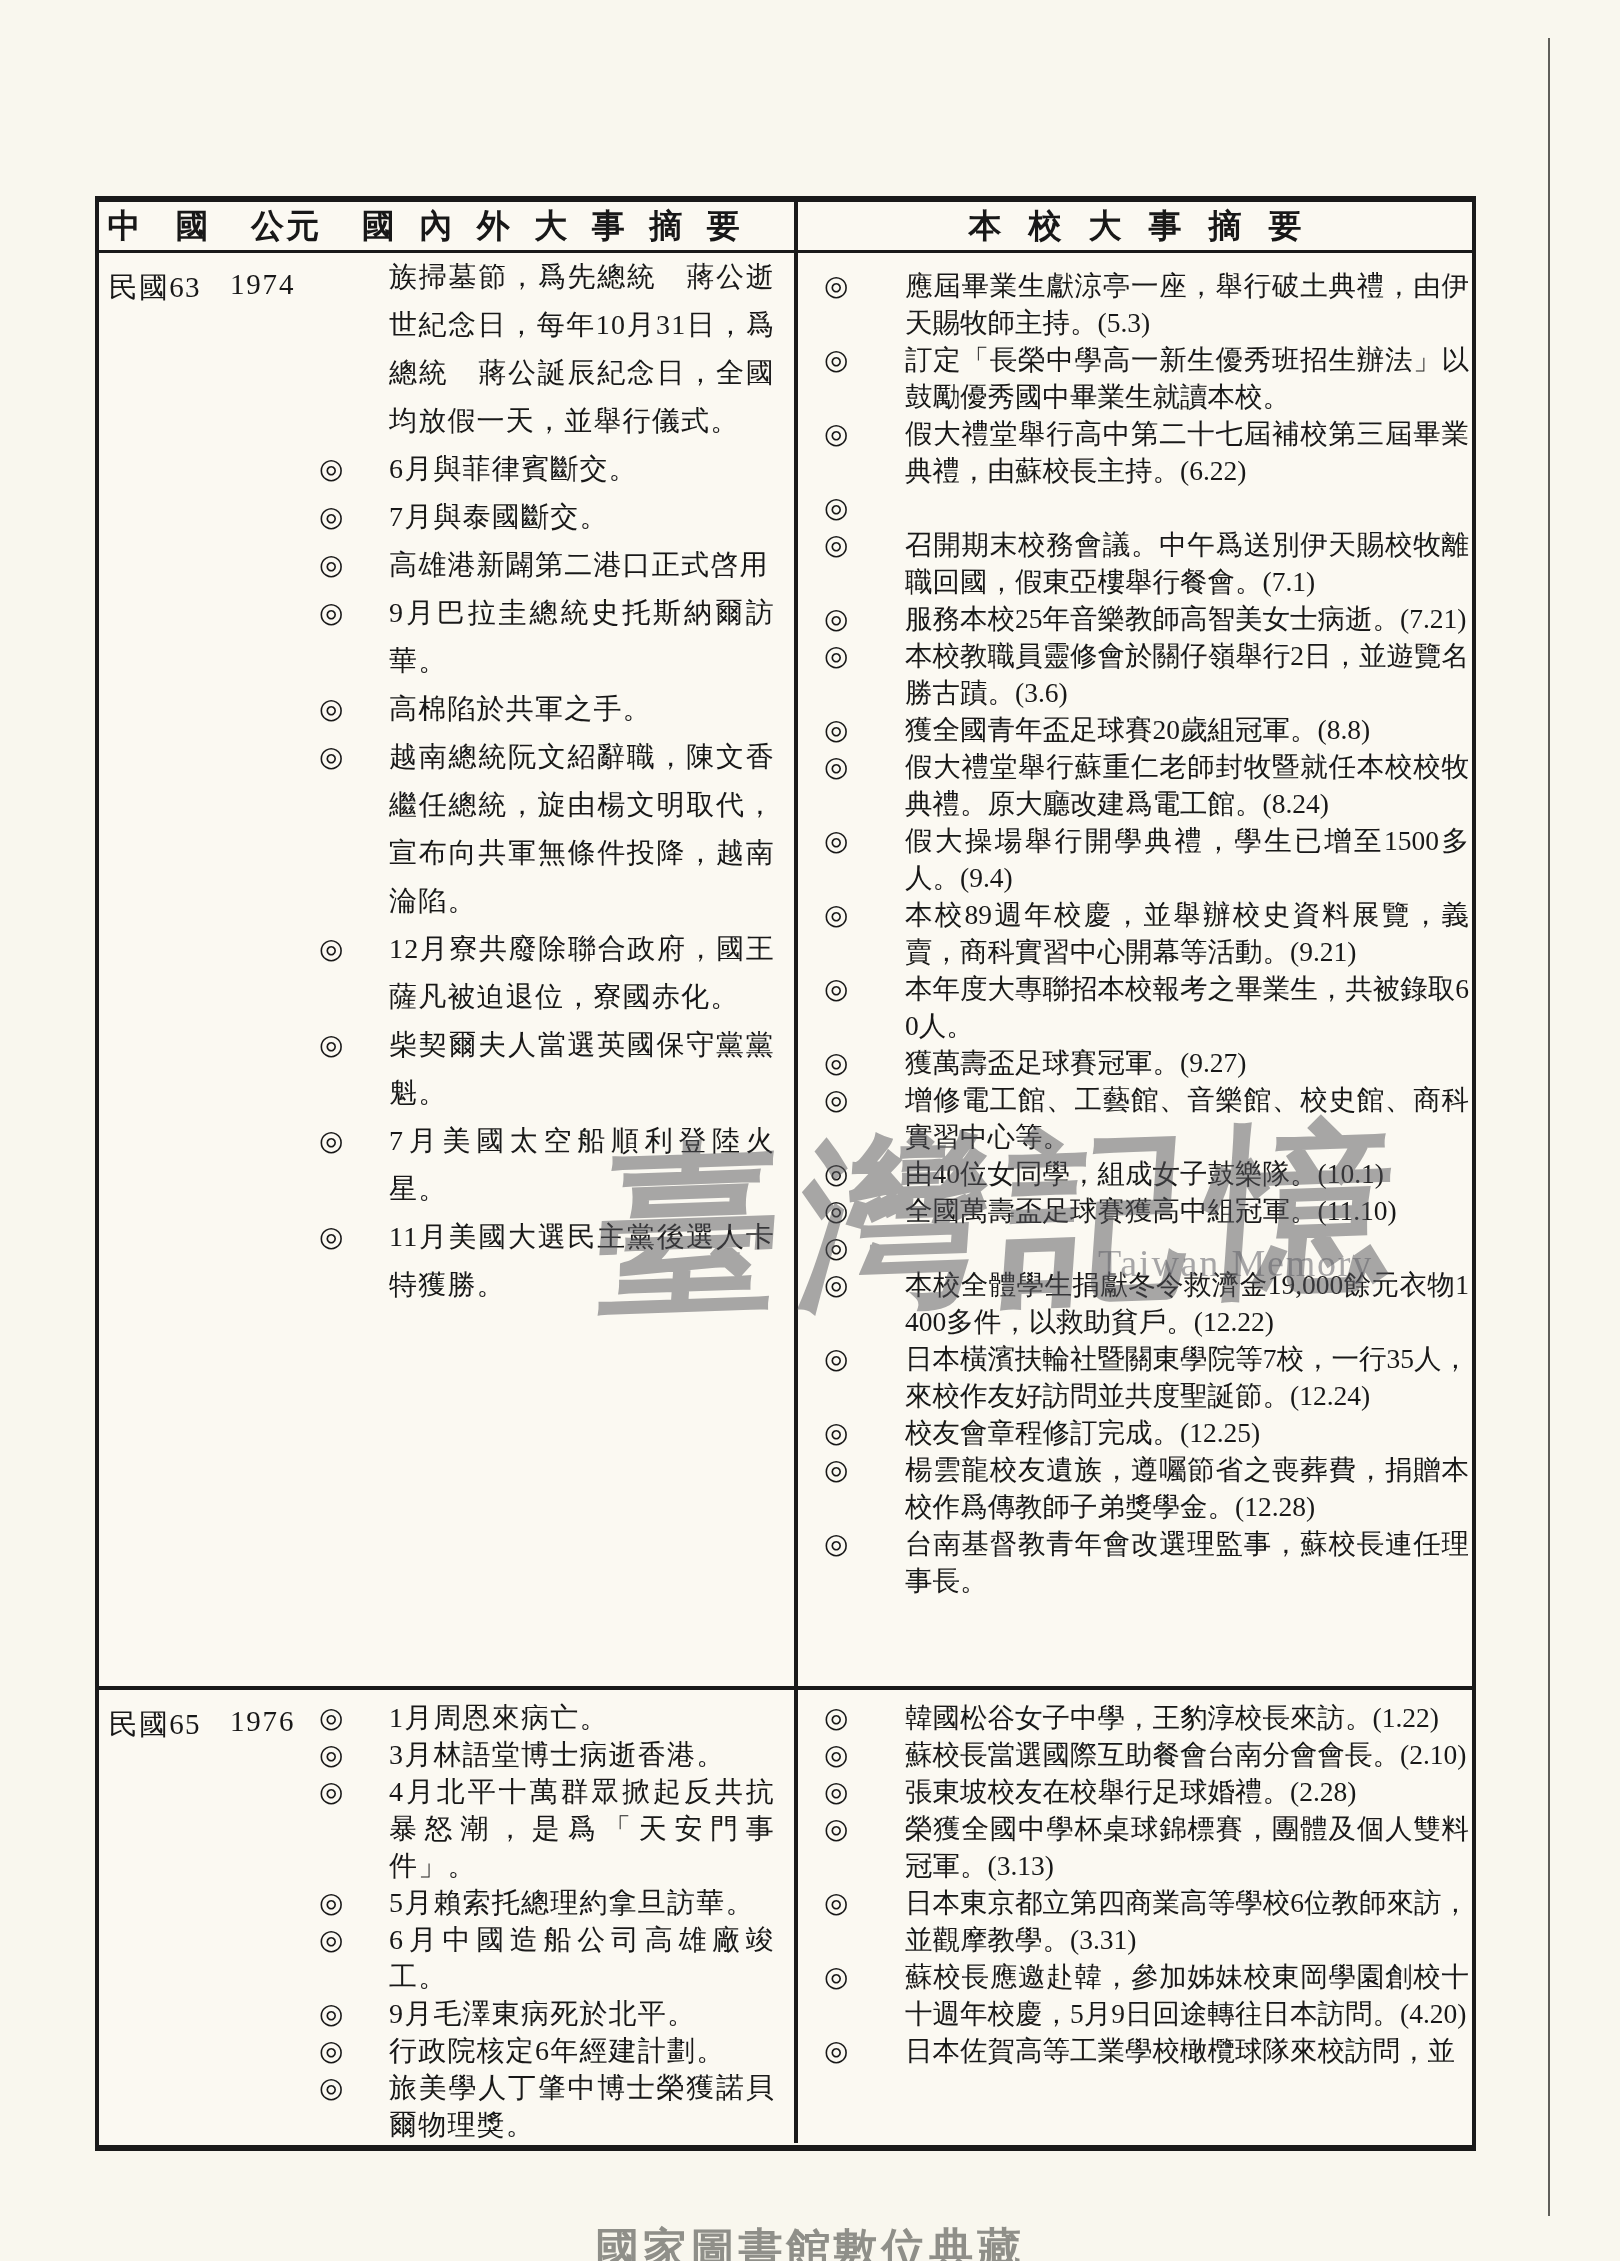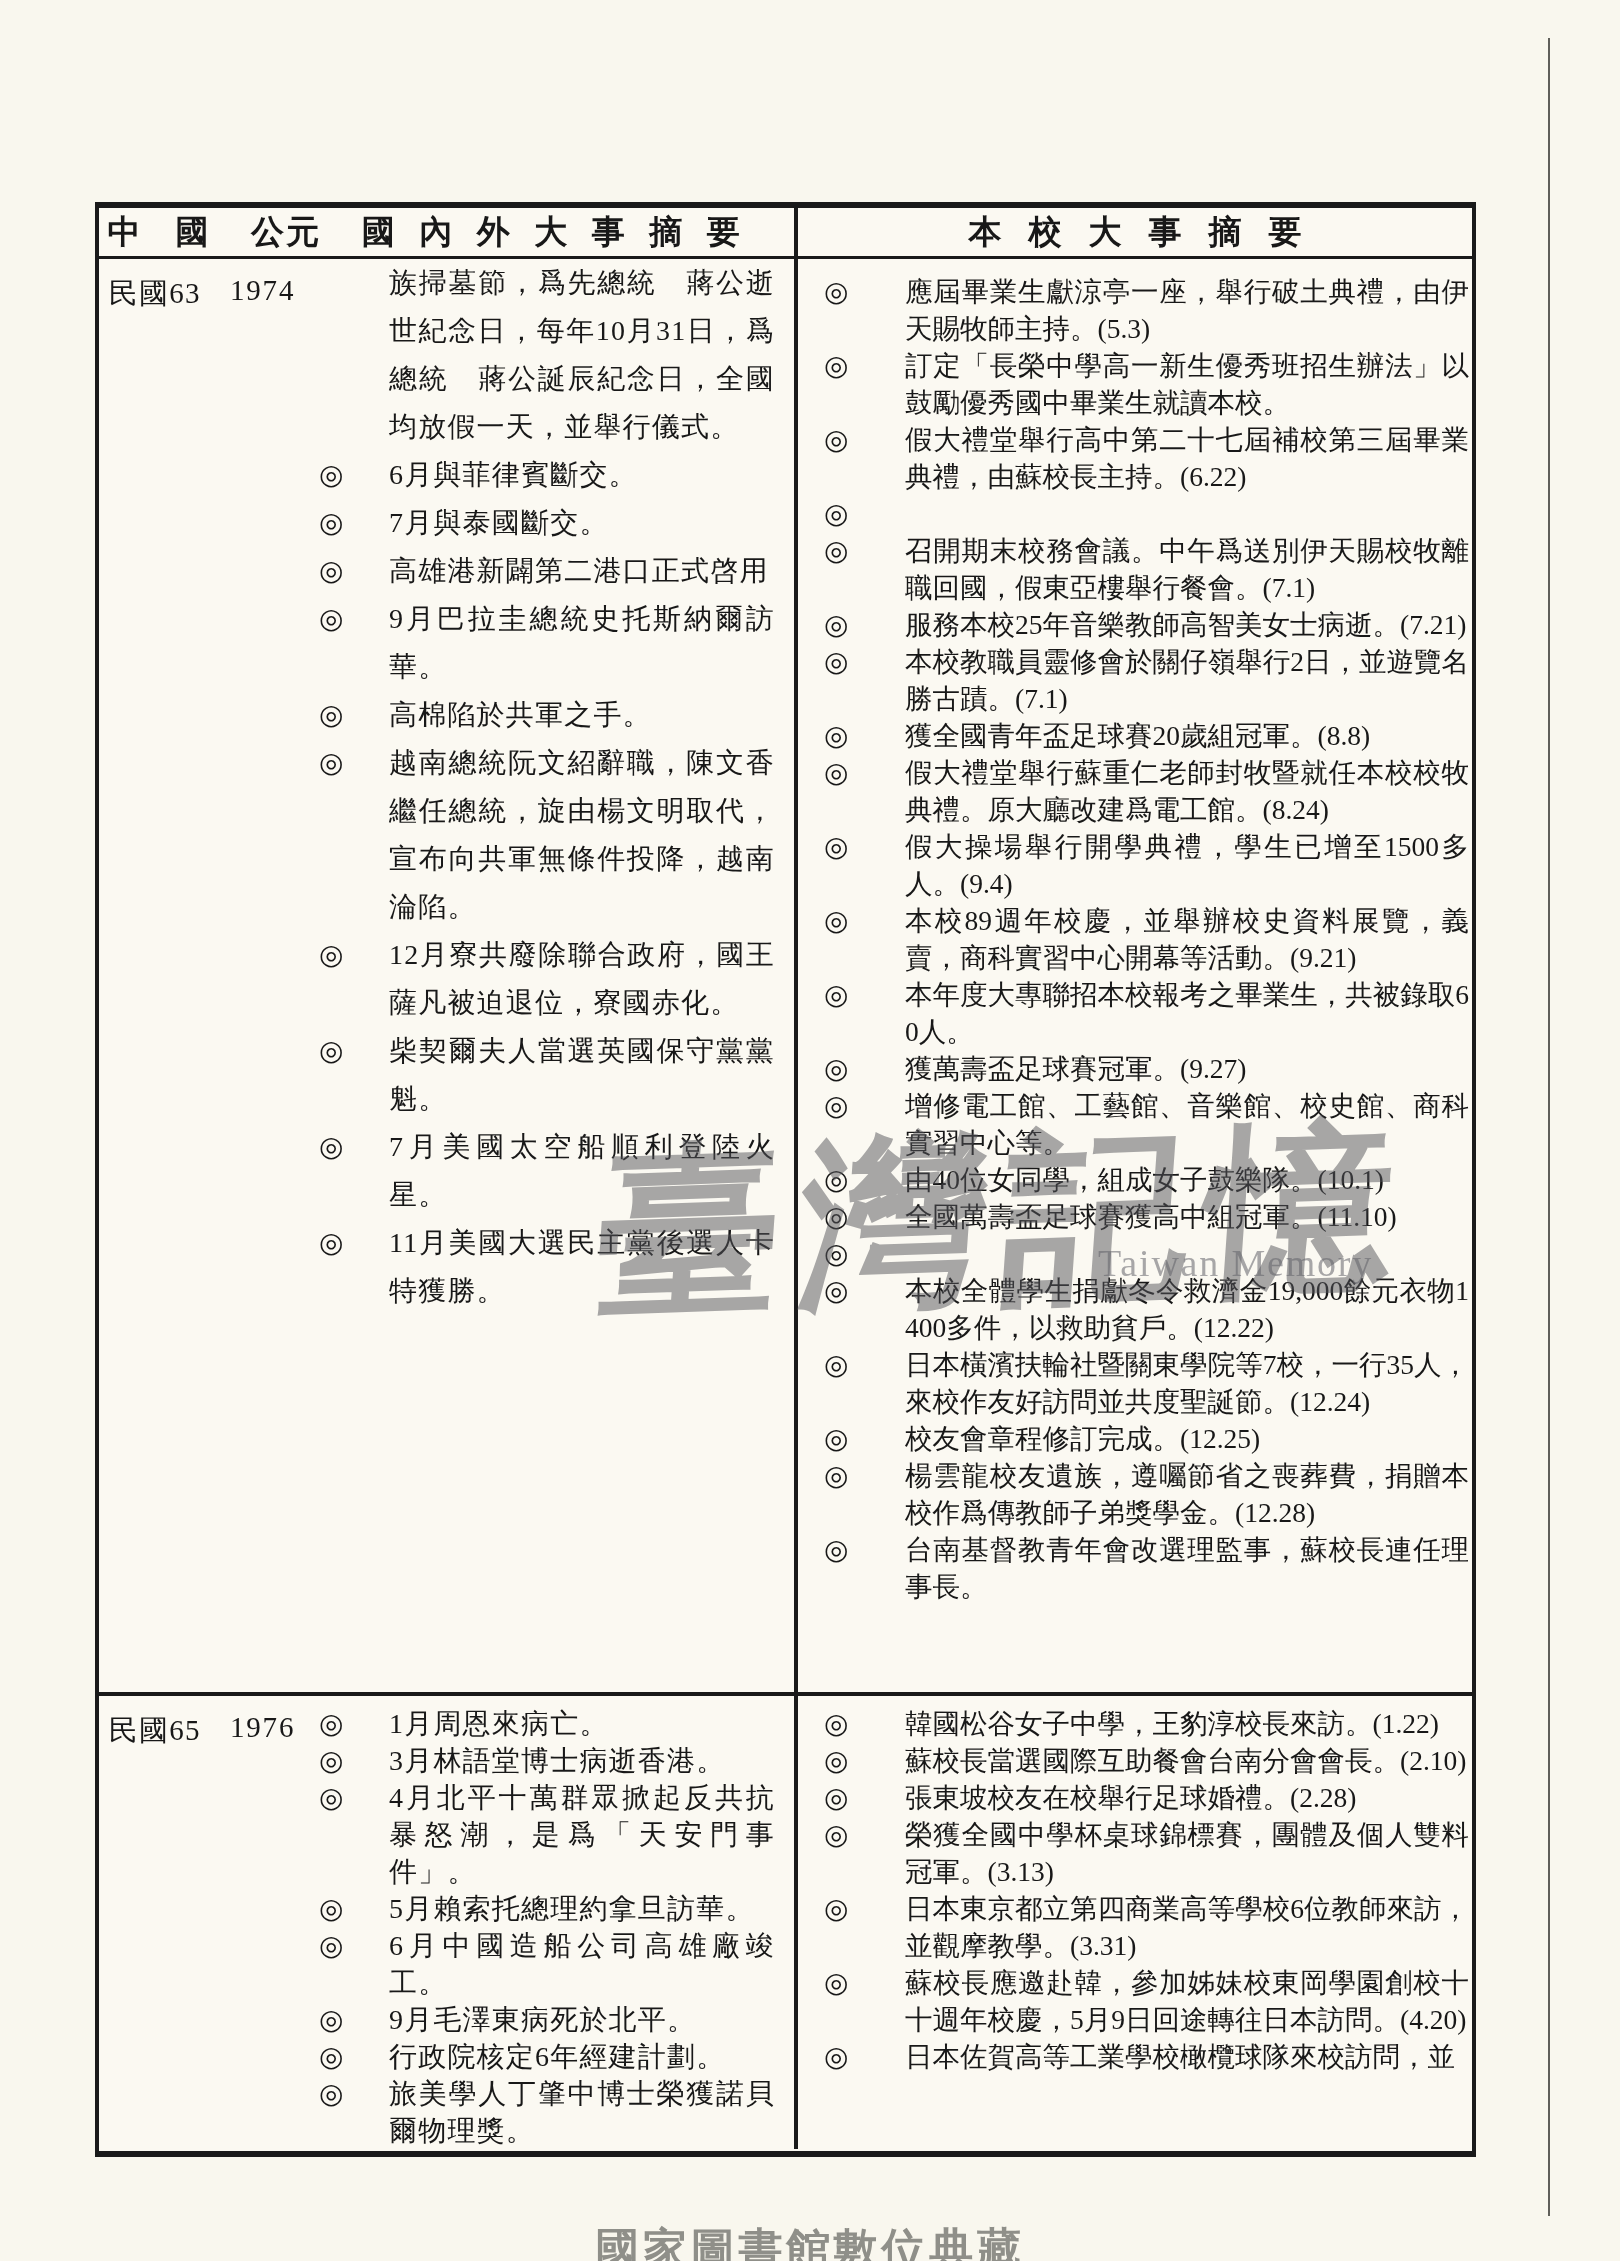--- a/index.html
+++ b/index.html
@@ -5,21 +5,21 @@
   html,body { margin:0; padding:0; }
   .page {
     position:relative;
     width:1620px; height:2261px;
     background:#f9f7ee;
     overflow:hidden;
     font-family:"Liberation Serif","DejaVu Serif",serif;
     color:#181818;
   }
   .doc-table {
-    position:absolute; left:95px; top:202px;
+    position:absolute; left:95px; top:196px;
     width:1381px; height:1955px;
     box-sizing:border-box;
     border:4.3px solid #1a1a1a;
     border-top-width:6.7px;
     border-bottom-width:6.7px;
     background:#fbf9f2;
   }
   .thead {
     display:flex;
     height:48px;
@@ -198,21 +198,21 @@
               <div class="event">
                 <span class="marker">◎</span>
                 <span class="etext">召開期末校務會議。中午爲送別伊天賜校牧離職回國，假東亞樓舉行餐會。(7.1)</span>
               </div>
               <div class="event">
                 <span class="marker">◎</span>
                 <span class="etext">服務本校25年音樂教師高智美女士病逝。(7.21)</span>
               </div>
               <div class="event">
                 <span class="marker">◎</span>
-                <span class="etext">本校教職員靈修會於關仔嶺舉行2日，並遊覽名勝古蹟。(7.1)</span>
+                <span class="etext">本校教職員靈修會於關仔嶺舉行2日，並遊覽名勝古蹟。(3.6)</span>
               </div>
               <div class="event">
                 <span class="marker">◎</span>
                 <span class="etext">獲全國青年盃足球賽20歲組冠軍。(8.8)</span>
               </div>
               <div class="event">
                 <span class="marker">◎</span>
                 <span class="etext">假大禮堂舉行蘇重仁老師封牧暨就任本校校牧典禮。原大廳改建爲電工館。(8.24)</span>
               </div>
               <div class="event">

